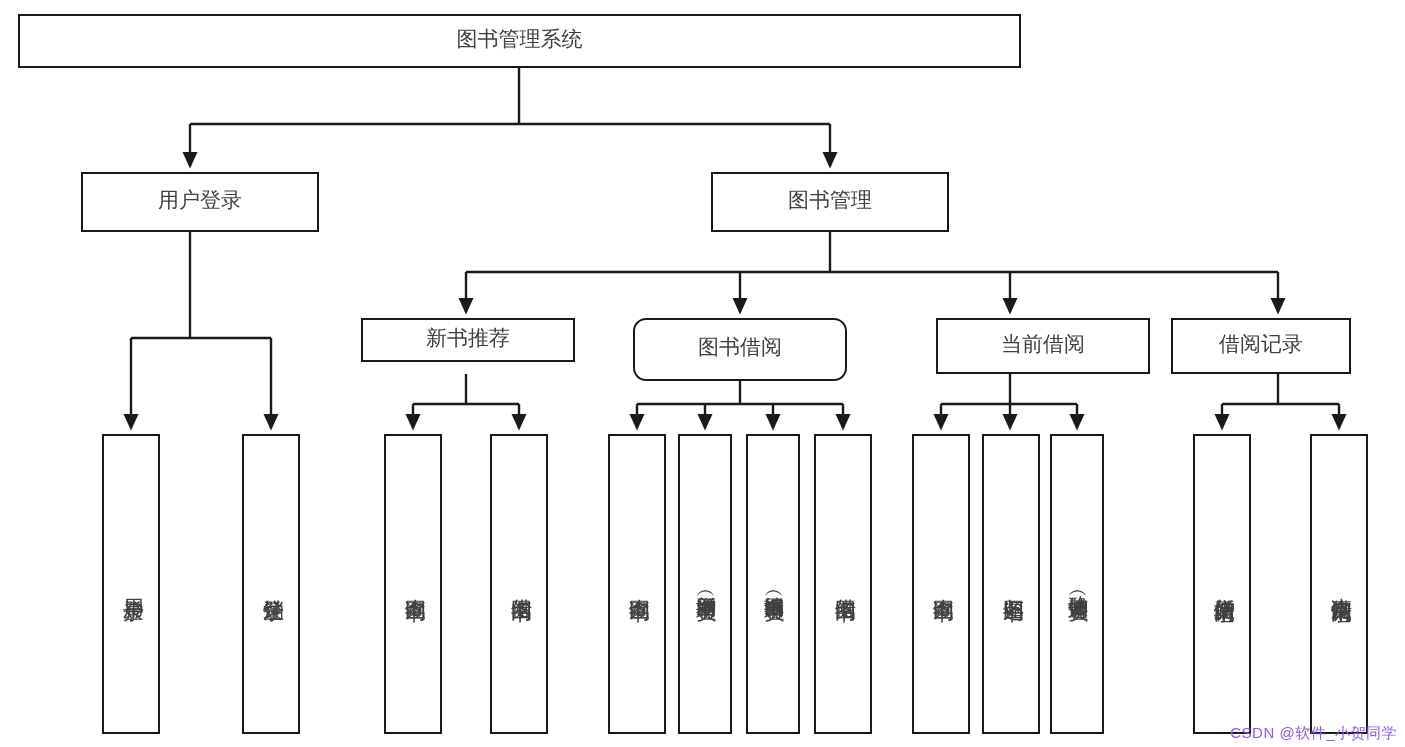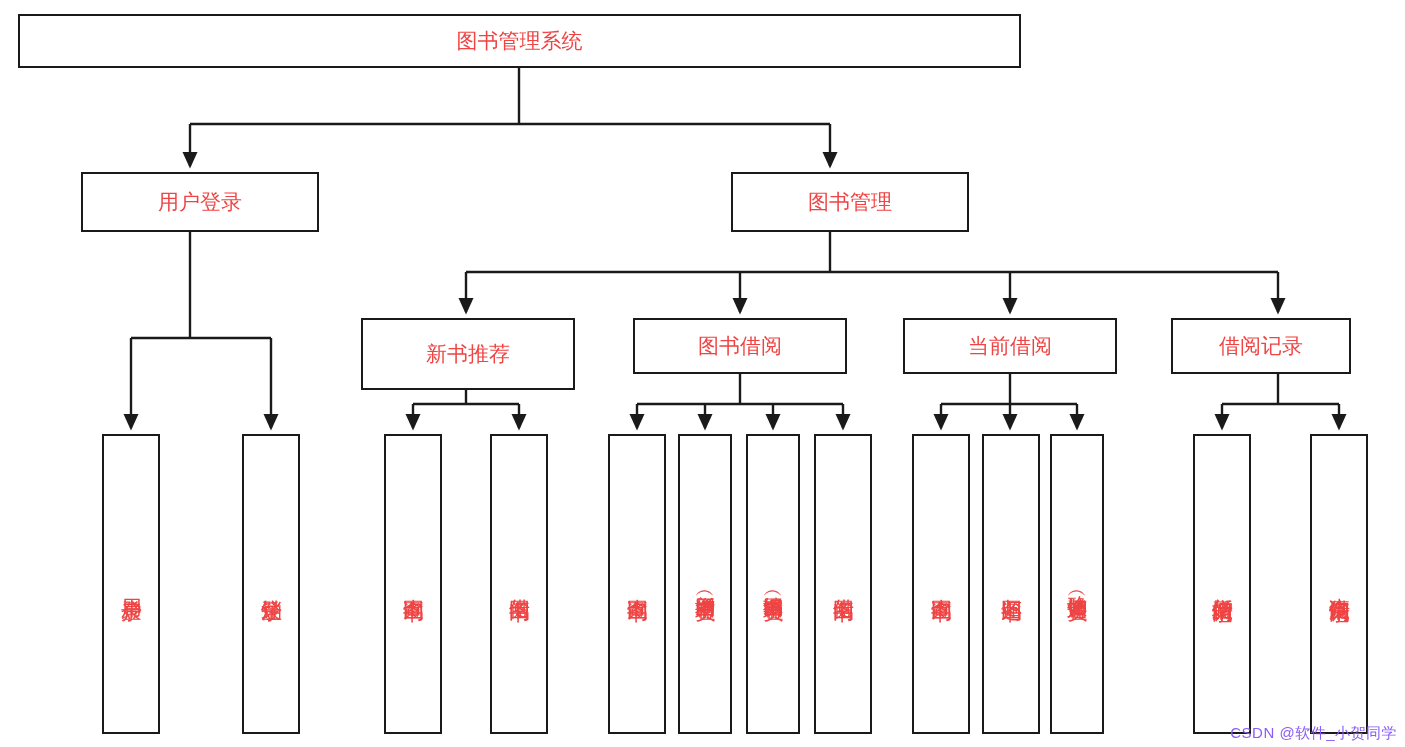--- a/index.html
+++ b/index.html
@@ -18,23 +18,24 @@
     overflow: hidden;
   }
   .node {
     position: absolute;
     box-sizing: border-box;
     border: 2px solid #1a1a1a;
     background: #ffffff;
     display: flex;
     align-items: center;
     justify-content: center;
-    color: #ef4444;
+    color: #404040;
     line-height: 1.18;
     text-align: center;
+    font-family: Liberation Mono, monospace;
   }
   .node.h {
     font-size: 21px;
   }
   .node.v {
     writing-mode: vertical-rl;
     text-orientation: upright;
     font-size: 21px;
     letter-spacing: 1px;
     padding: 10px 0;
@@ -112,27 +113,27 @@
       <path d="M1222,404 L1339,404"></path>
       <path d="M1222,404 L1222,428" marker-end="url(#arrow)"></path>
       <path d="M1339,404 L1339,428" marker-end="url(#arrow)"></path>
     </g>
   </svg>
 
   <div class="node h" style="left:18px; top:14px; width:1003px; height:54px;">图书管理系统</div>
 
   <div class="node h" style="left:81px; top:172px; width:238px; height:60px;">用户登录</div>
 
-  <div class="node h" style="left:711px; top:172px; width:238px; height:60px;margin-left:20px;">图书管理</div>
+  <div class="node h" style="left:711px; top:172px; width:238px; height:60px;">图书管理</div>
 
-  <div class="node h" style="left:361px; top:318px; width:214px; height:72px;">新书推荐</div>
+  <div class="node h" style="left:361px; top:318px; width:214px; height:44px;">新书推荐</div>
 
-  <div class="node h" style="left:633px; top:318px; width:214px; height:56px;">图书借阅</div>
+  <div class="node h" style="left:633px; top:318px; width:214px; height:63px;border-radius:13px;">图书借阅</div>
 
-  <div class="node h" style="left:903px; top:318px; width:214px; height:56px;">当前借阅</div>
+  <div class="node h" style="left:936px; top:318px; width:214px; height:56px;">当前借阅</div>
 
   <div class="node h" style="left:1171px; top:318px; width:180px; height:56px;">借阅记录</div>
 
   <div class="node v" style="left:102px; top:434px; width:58px; height:300px;">用户登录</div>
 
   <div class="node v" style="left:242px; top:434px; width:58px; height:300px;">注销登录</div>
 
   <div class="node v" style="left:384px; top:434px; width:58px; height:300px;">查询图书</div>
 
   <div class="node v" style="left:490px; top:434px; width:58px; height:300px;">借阅图书</div>

